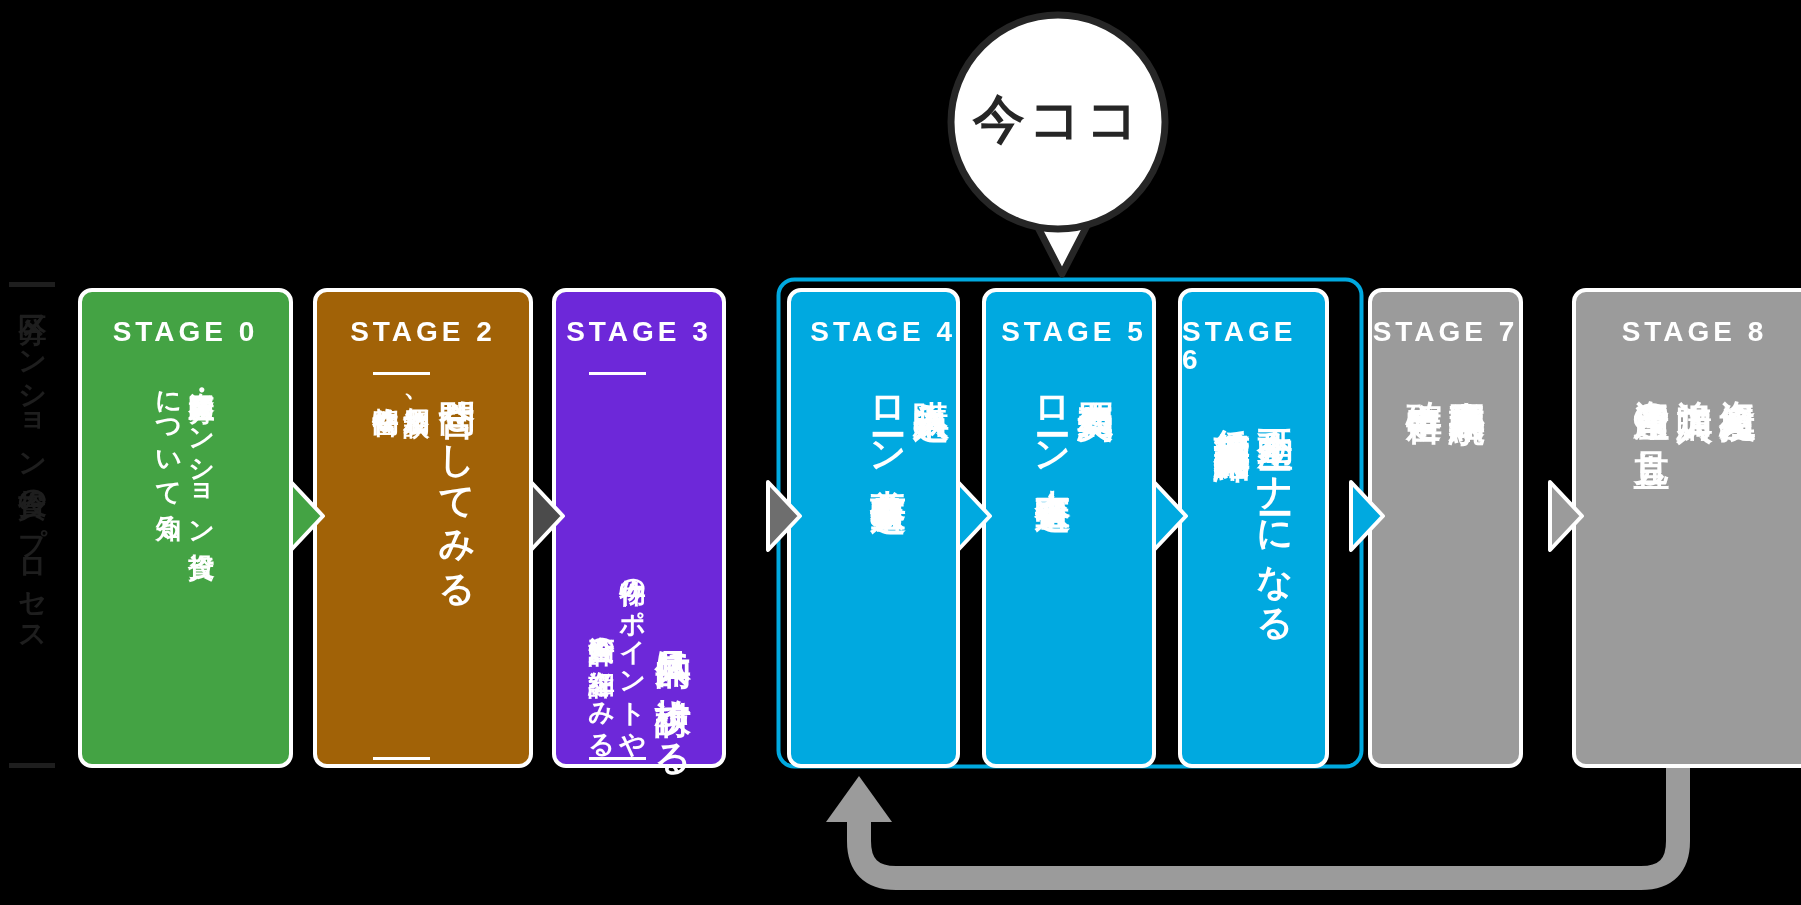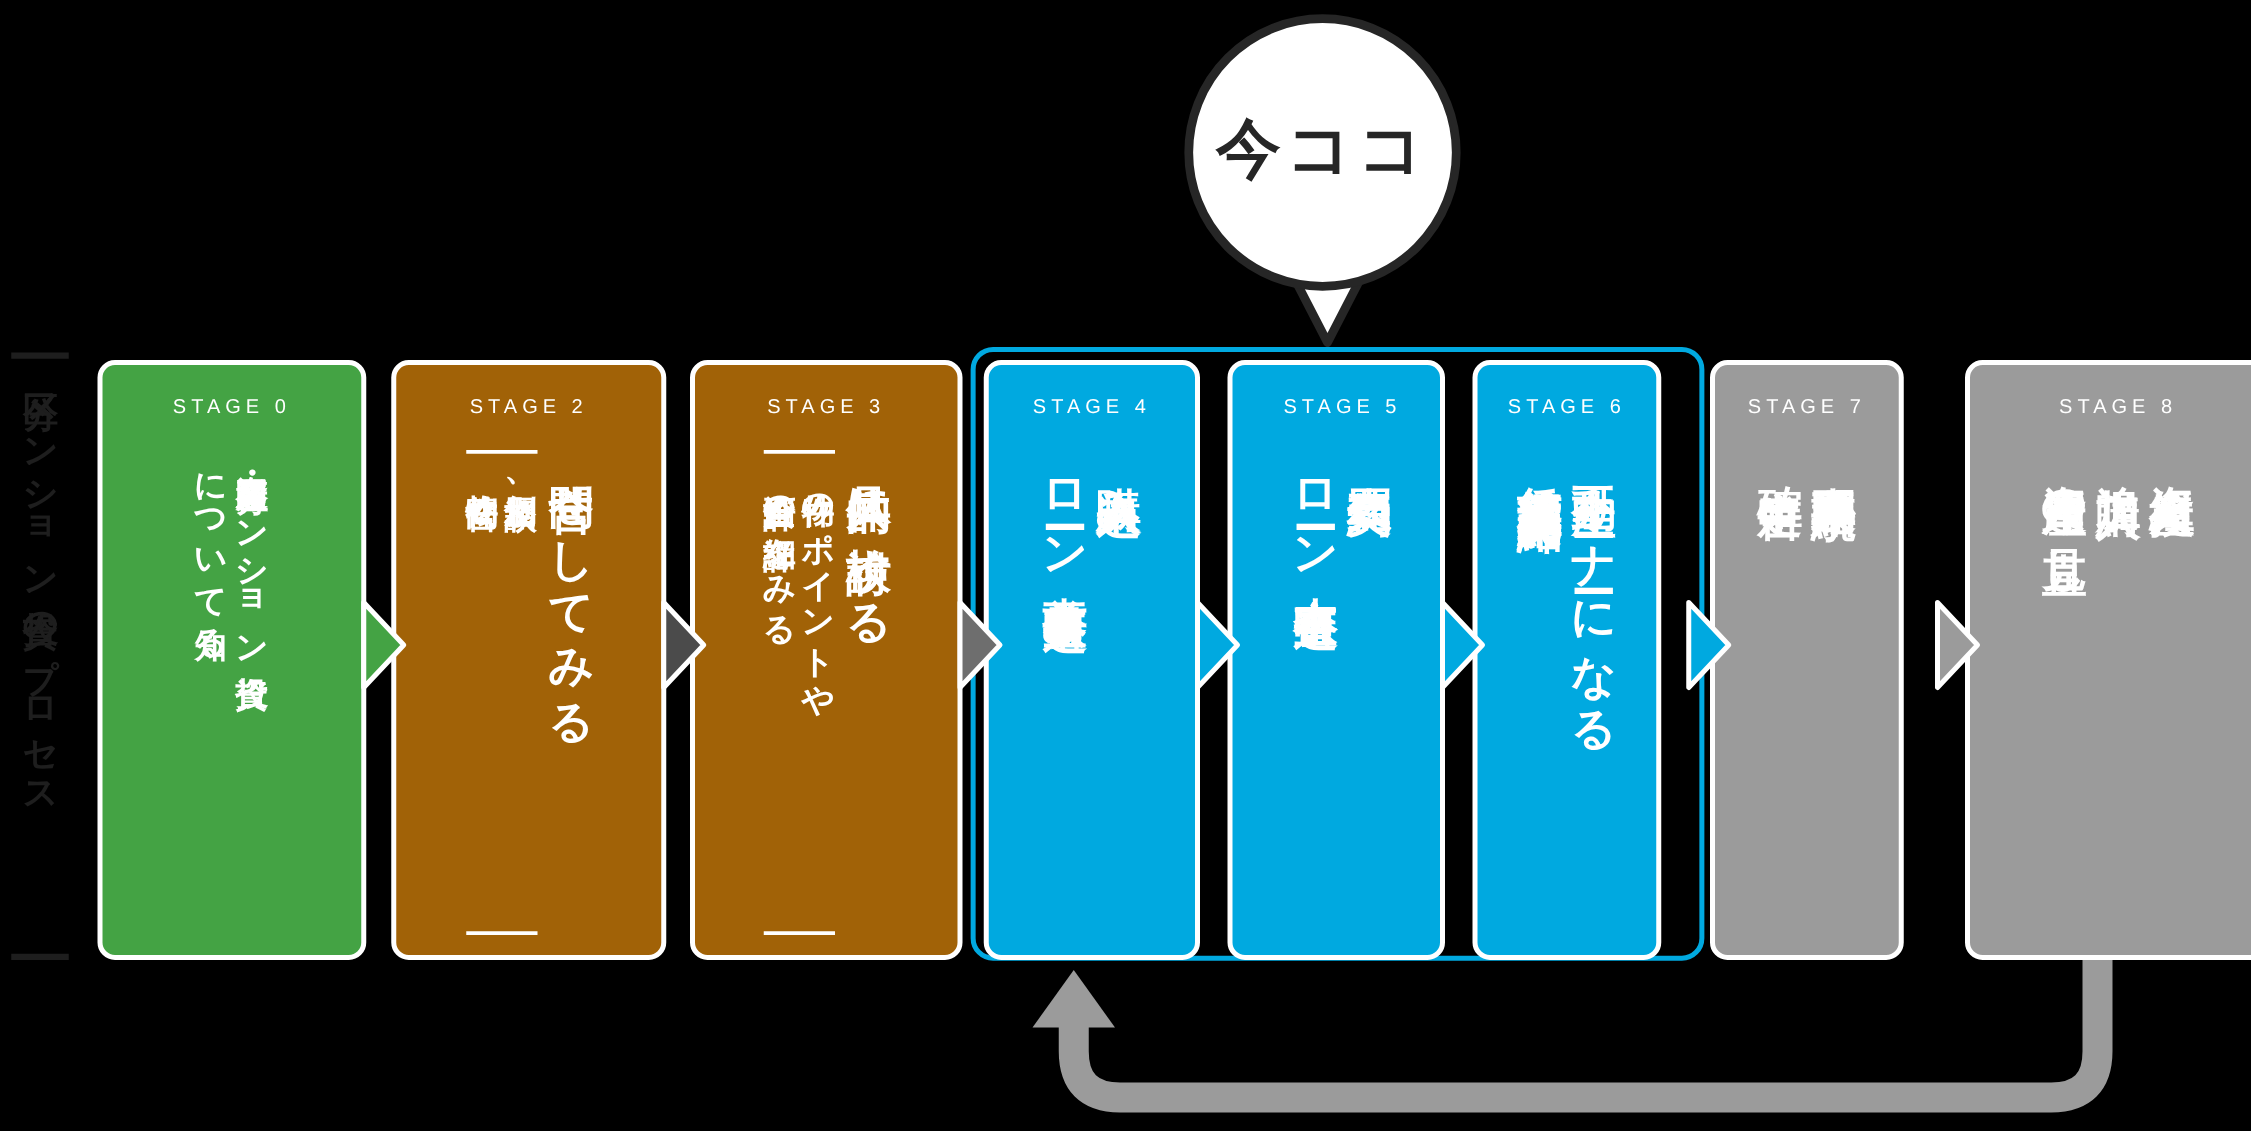--- a/index.html
+++ b/index.html
@@ -18,21 +18,21 @@
     color:#1e1e1e;font-size:28px;font-weight:bold;letter-spacing:2px;
     margin:6px auto;line-height:1;
   }
   
   .stage-box{
     position:absolute;top:288px;height:480px;border:4px solid #fff;border-radius:14px;
     box-sizing:border-box;display:flex;flex-direction:column;align-items:center;
     z-index:2;
   }
   .stage-label{
-    margin-top:26px;color:#fff;font-weight:normal;font-size:16px;letter-spacing:4px;
+    margin-top:26px;color:#fff;font-weight:bold;font-size:28px;letter-spacing:4px;
     flex:0 0 auto;line-height:1;
   }
   .vtext{
     margin-top:26px;height:388px;writing-mode:vertical-rl;text-orientation:mixed;
     color:#fff;line-height:1;flex:0 0 auto;
   }
   .tcol{display:block;font-weight:bold;font-size:36px;letter-spacing:2px;margin:0 7px;}
   .tcol.small{font-size:26px;letter-spacing:1px;}
   .sub{
     display:block;margin:0 9px;padding:12px 0;
@@ -78,31 +78,31 @@
       <div class="stage-box" style="left: 313px; width: 220px; background: #a16207;">
         <div class="stage-label">STAGE 2</div>
         <div class="vtext">
           <div class="tcol">問合せしてみる</div>
           <div class="sub">
             <div class="scol">個別相談、</div>
             <div class="scol">物件問合せ</div>
           </div>
         </div>
       </div>
-      <div class="stage-box" style="left: 552px; width: 218px; background: #a16207;">
+      <div class="stage-box" style="left: 552px; width: 174px; background: #6d28d9; text-align: right;">
         <div class="stage-label">STAGE 3</div>
         <div class="vtext">
           <div class="tcol">具体的に検討する</div>
           <div class="sub">
             <div class="scol">物件のポイントや</div>
             <div class="scol">資金計画の詳細をみる</div>
           </div>
         </div>
       </div>
-      <div class="stage-box" style="left: 787px; width: 173px; background: rgb(0, 169, 224);">
+      <div class="stage-box" style="left: 787px; width: 173px; background: rgb(0, 169, 224); align-items: flex-end;">
         <div class="stage-label">STAGE 4</div>
         <div class="vtext">
           <div class="tcol">購入申込み</div>
           <div class="tcol">ローン事前審査申込み</div>
         </div>
       </div>
       <div class="stage-box" style="left: 982px; width: 174px; background: rgb(0, 169, 224); padding-left: 10px;">
         <div class="stage-label">STAGE 5</div>
         <div class="vtext">
           <div class="tcol">売買契約</div>

